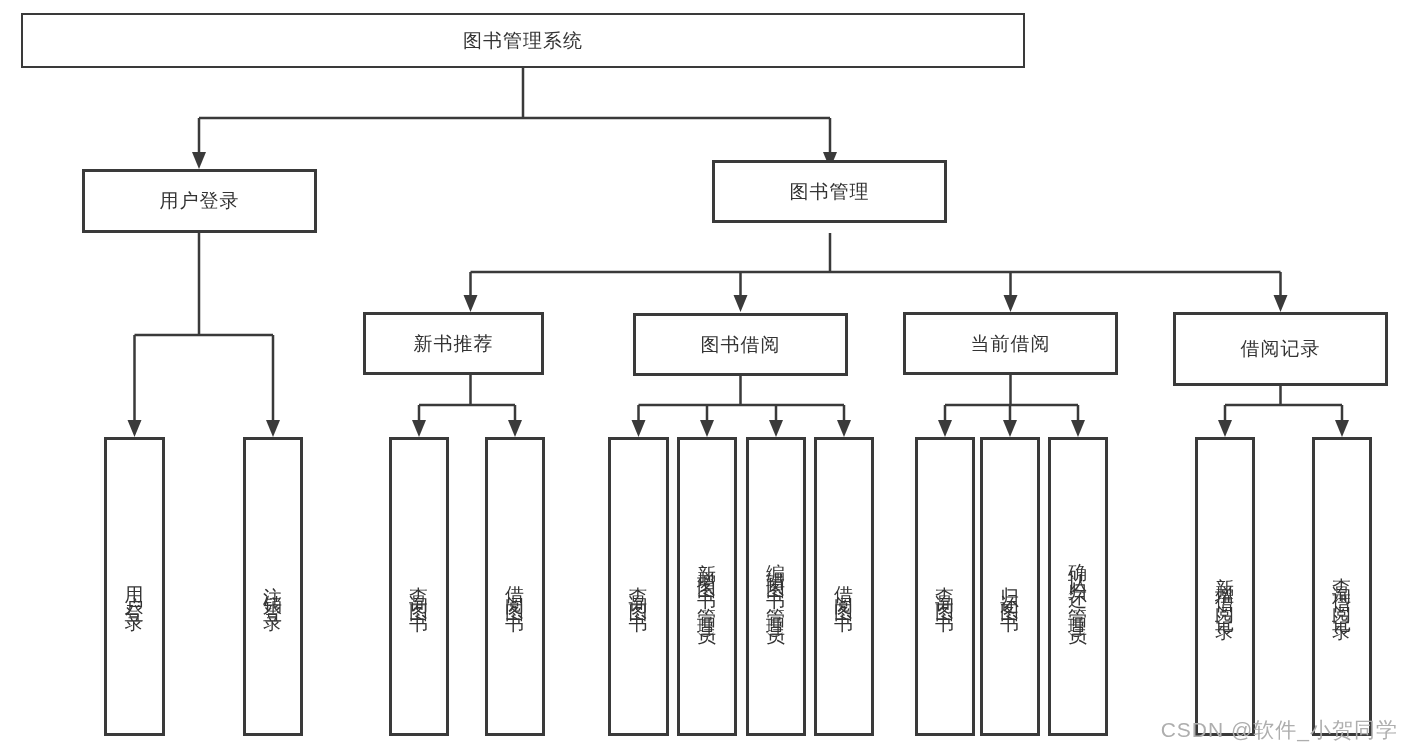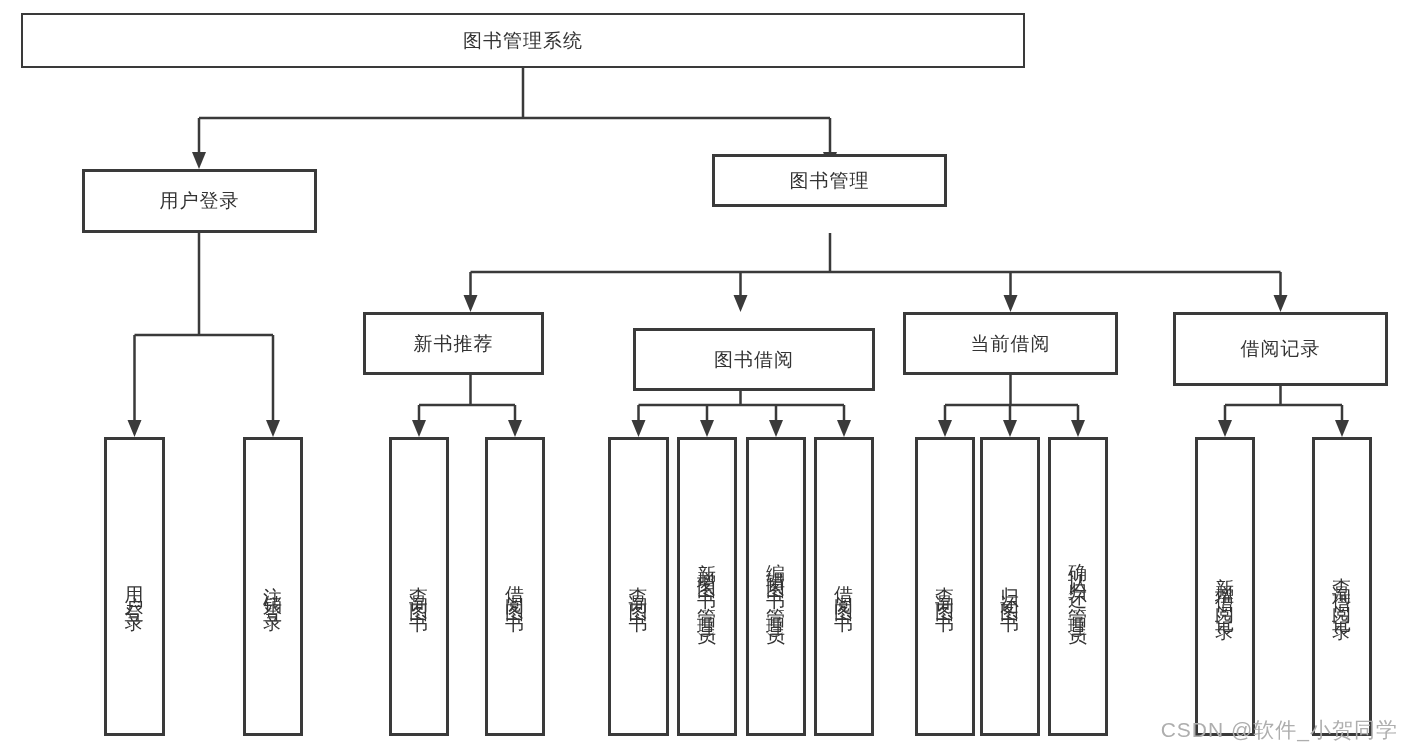--- a/index.html
+++ b/index.html
@@ -82,24 +82,24 @@
       <polygon points="1003,420 1017,420 1010,437"></polygon>
       <polygon points="1071,420 1085,420 1078,437"></polygon>
       <polygon points="1218,420 1232,420 1225,437"></polygon>
       <polygon points="1335,420 1349,420 1342,437"></polygon>
     </g>
   </svg>
 
   <div class="node thin" style="left:21px;top:13px;width:1004px;height:55px;">图书管理系统</div>
 
   <div class="node" style="left:82px;top:169px;width:235px;height:64px;">用户登录</div>
-  <div class="node" style="left:712px;top:154px;width:235px;height:53px;text-align:center;">图书管理</div>
+  <div class="node" style="left:712px;top:160px;width:235px;height:63px;text-align:center;">图书管理</div>
 
   <div class="node" style="left:363px;top:312px;width:181px;height:63px;">新书推荐</div>
-  <div class="node" style="left:633px;top:328px;width:242px;height:63px;">图书借阅</div>
+  <div class="node" style="left:633px;top:313px;width:215px;height:63px;">图书借阅</div>
   <div class="node" style="left:903px;top:312px;width:215px;height:63px;">当前借阅</div>
   <div class="node" style="left:1173px;top:312px;width:215px;height:74px;">借阅记录</div>
 
   <div class="node vert" style="left:104px;top:437px;width:61px;height:299px;">用户登录</div>
   <div class="node vert" style="left:243px;top:437px;width:60px;height:299px;">注销登录</div>
 
   <div class="node vert" style="left:389px;top:437px;width:60px;height:299px;">查询图书</div>
   <div class="node vert" style="left:485px;top:437px;width:60px;height:299px;">借阅图书</div>
 
   <div class="node vert" style="left:608px;top:437px;width:61px;height:299px;">查询图书</div>

